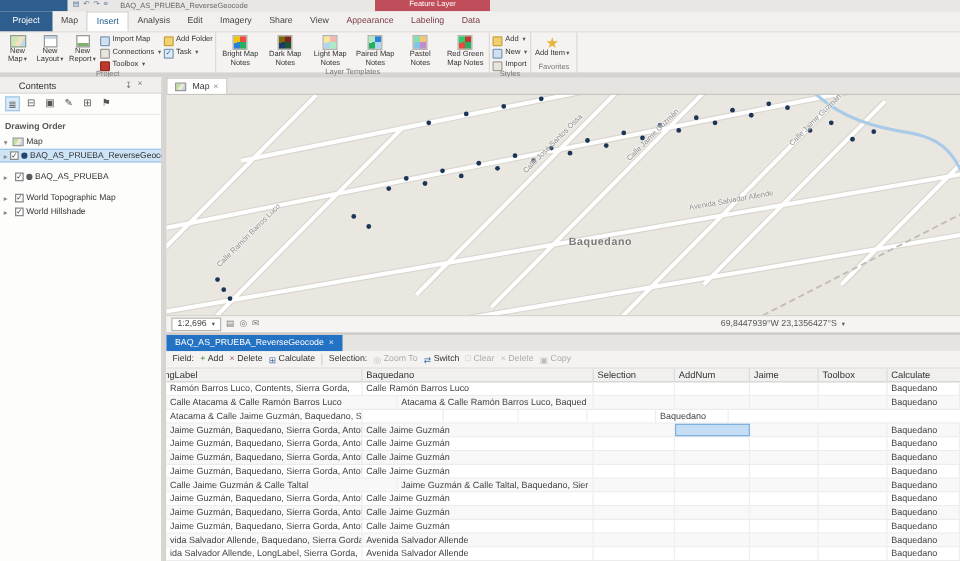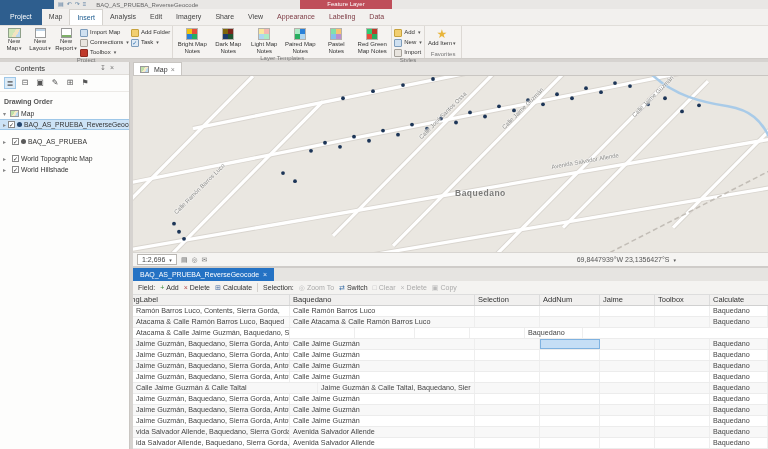--- a/index.html
+++ b/index.html
@@ -459,22 +459,22 @@
         <div class="trow">
           <div class="tcell c0">Ramón Barros Luco, Contents, Sierra Gorda,</div>
           <div class="tcell c1">Calle Ramón Barros Luco</div>
           <div class="tcell c2"></div>
           <div class="tcell c3"></div>
           <div class="tcell c4"></div>
           <div class="tcell c5"></div>
           <div class="tcell c6">Baquedano</div>
         </div>
         <div class="trow alt">
+          <div class="tcell c1">Calle Atacama &amp; Calle Ramón Barros Luco</div>
           <div class="tcell c0">Atacama &amp; Calle Ramón Barros Luco, Baqued</div>
-          <div class="tcell c1">Calle Atacama &amp; Calle Ramón Barros Luco</div>
           <div class="tcell c2"></div>
           <div class="tcell c3"></div>
           <div class="tcell c4"></div>
           <div class="tcell c5"></div>
           <div class="tcell c6">Baquedano</div>
         </div>
         <div class="trow">
           <div class="tcell c0">Atacama &amp; Calle Jaime Guzmán, Baquedano, Sie</div>
           <div class="tcell c2"></div>
           <div class="tcell c3"></div>
@@ -557,21 +557,21 @@
         <div class="trow alt">
           <div class="tcell c0">vida Salvador Allende, Baquedano, Sierra Gorda,</div>
           <div class="tcell c1">Avenida Salvador Allende</div>
           <div class="tcell c2"></div>
           <div class="tcell c3"></div>
           <div class="tcell c4"></div>
           <div class="tcell c5"></div>
           <div class="tcell c6">Baquedano</div>
         </div>
         <div class="trow">
-          <div class="tcell c0">ida Salvador Allende, Baquedano, Sierra Gorda,</div>
+          <div class="tcell c0">ida Salvador Allende, LongLabel, Sierra Gorda,</div>
           <div class="tcell c1">Avenida Salvador Allende</div>
           <div class="tcell c2"></div>
           <div class="tcell c3"></div>
           <div class="tcell c4"></div>
           <div class="tcell c5"></div>
           <div class="tcell c6">Baquedano</div>
         </div>
       </div>
   </div>
 </div>

